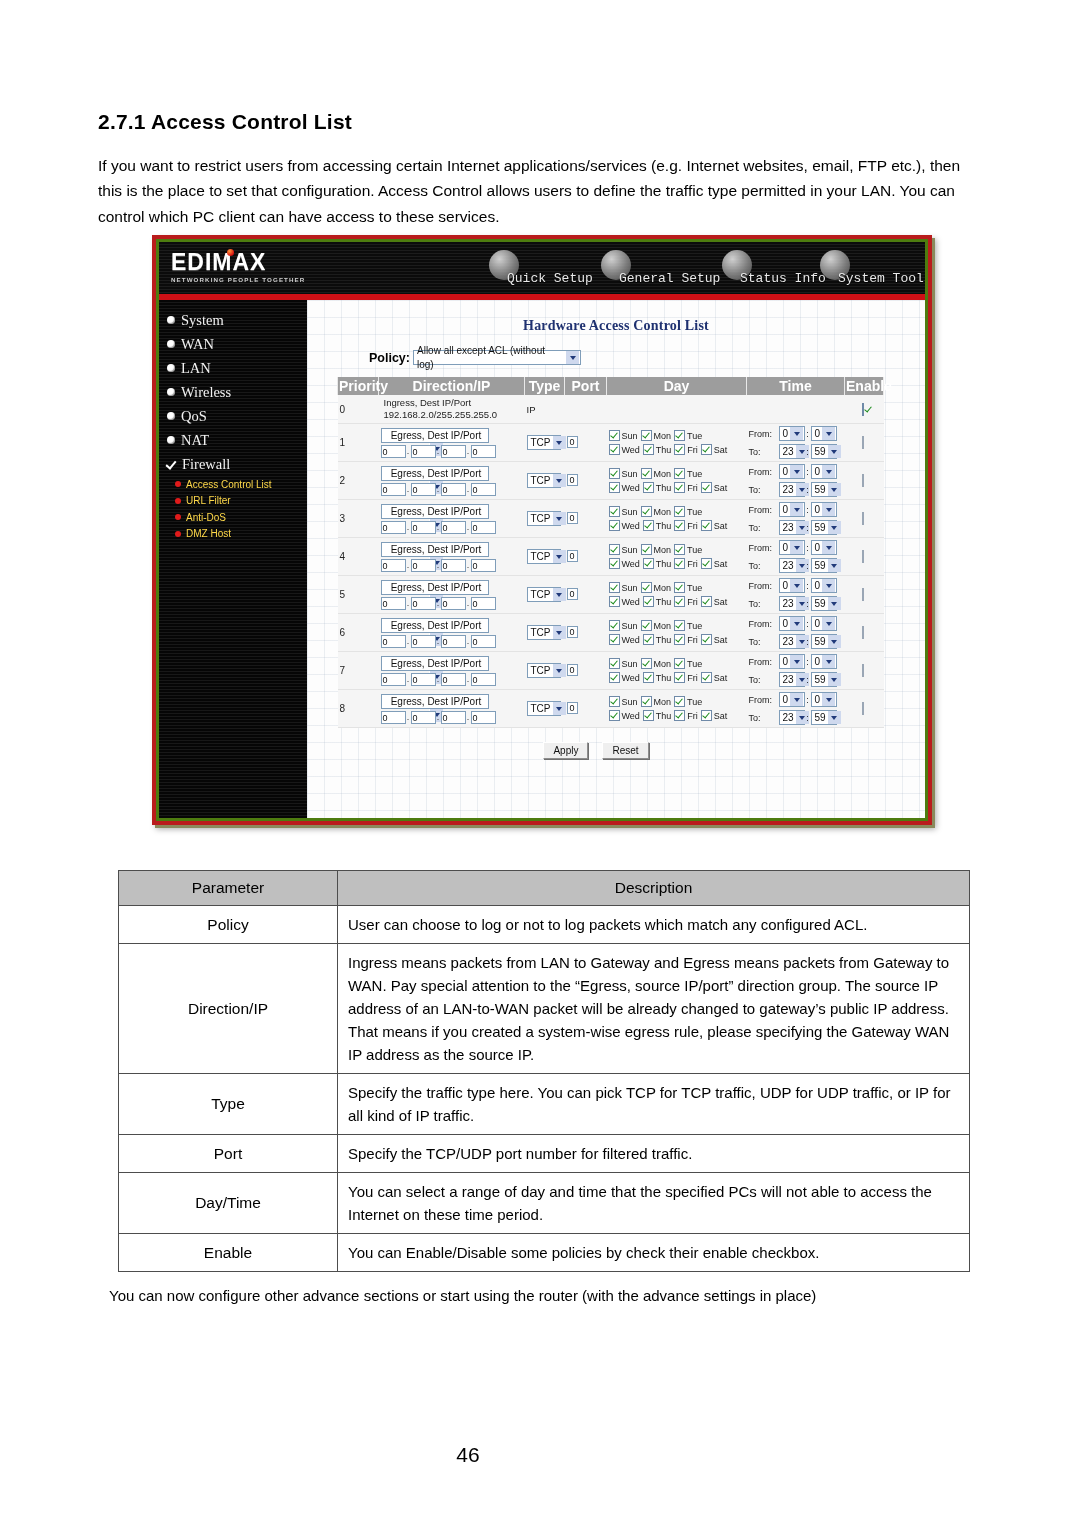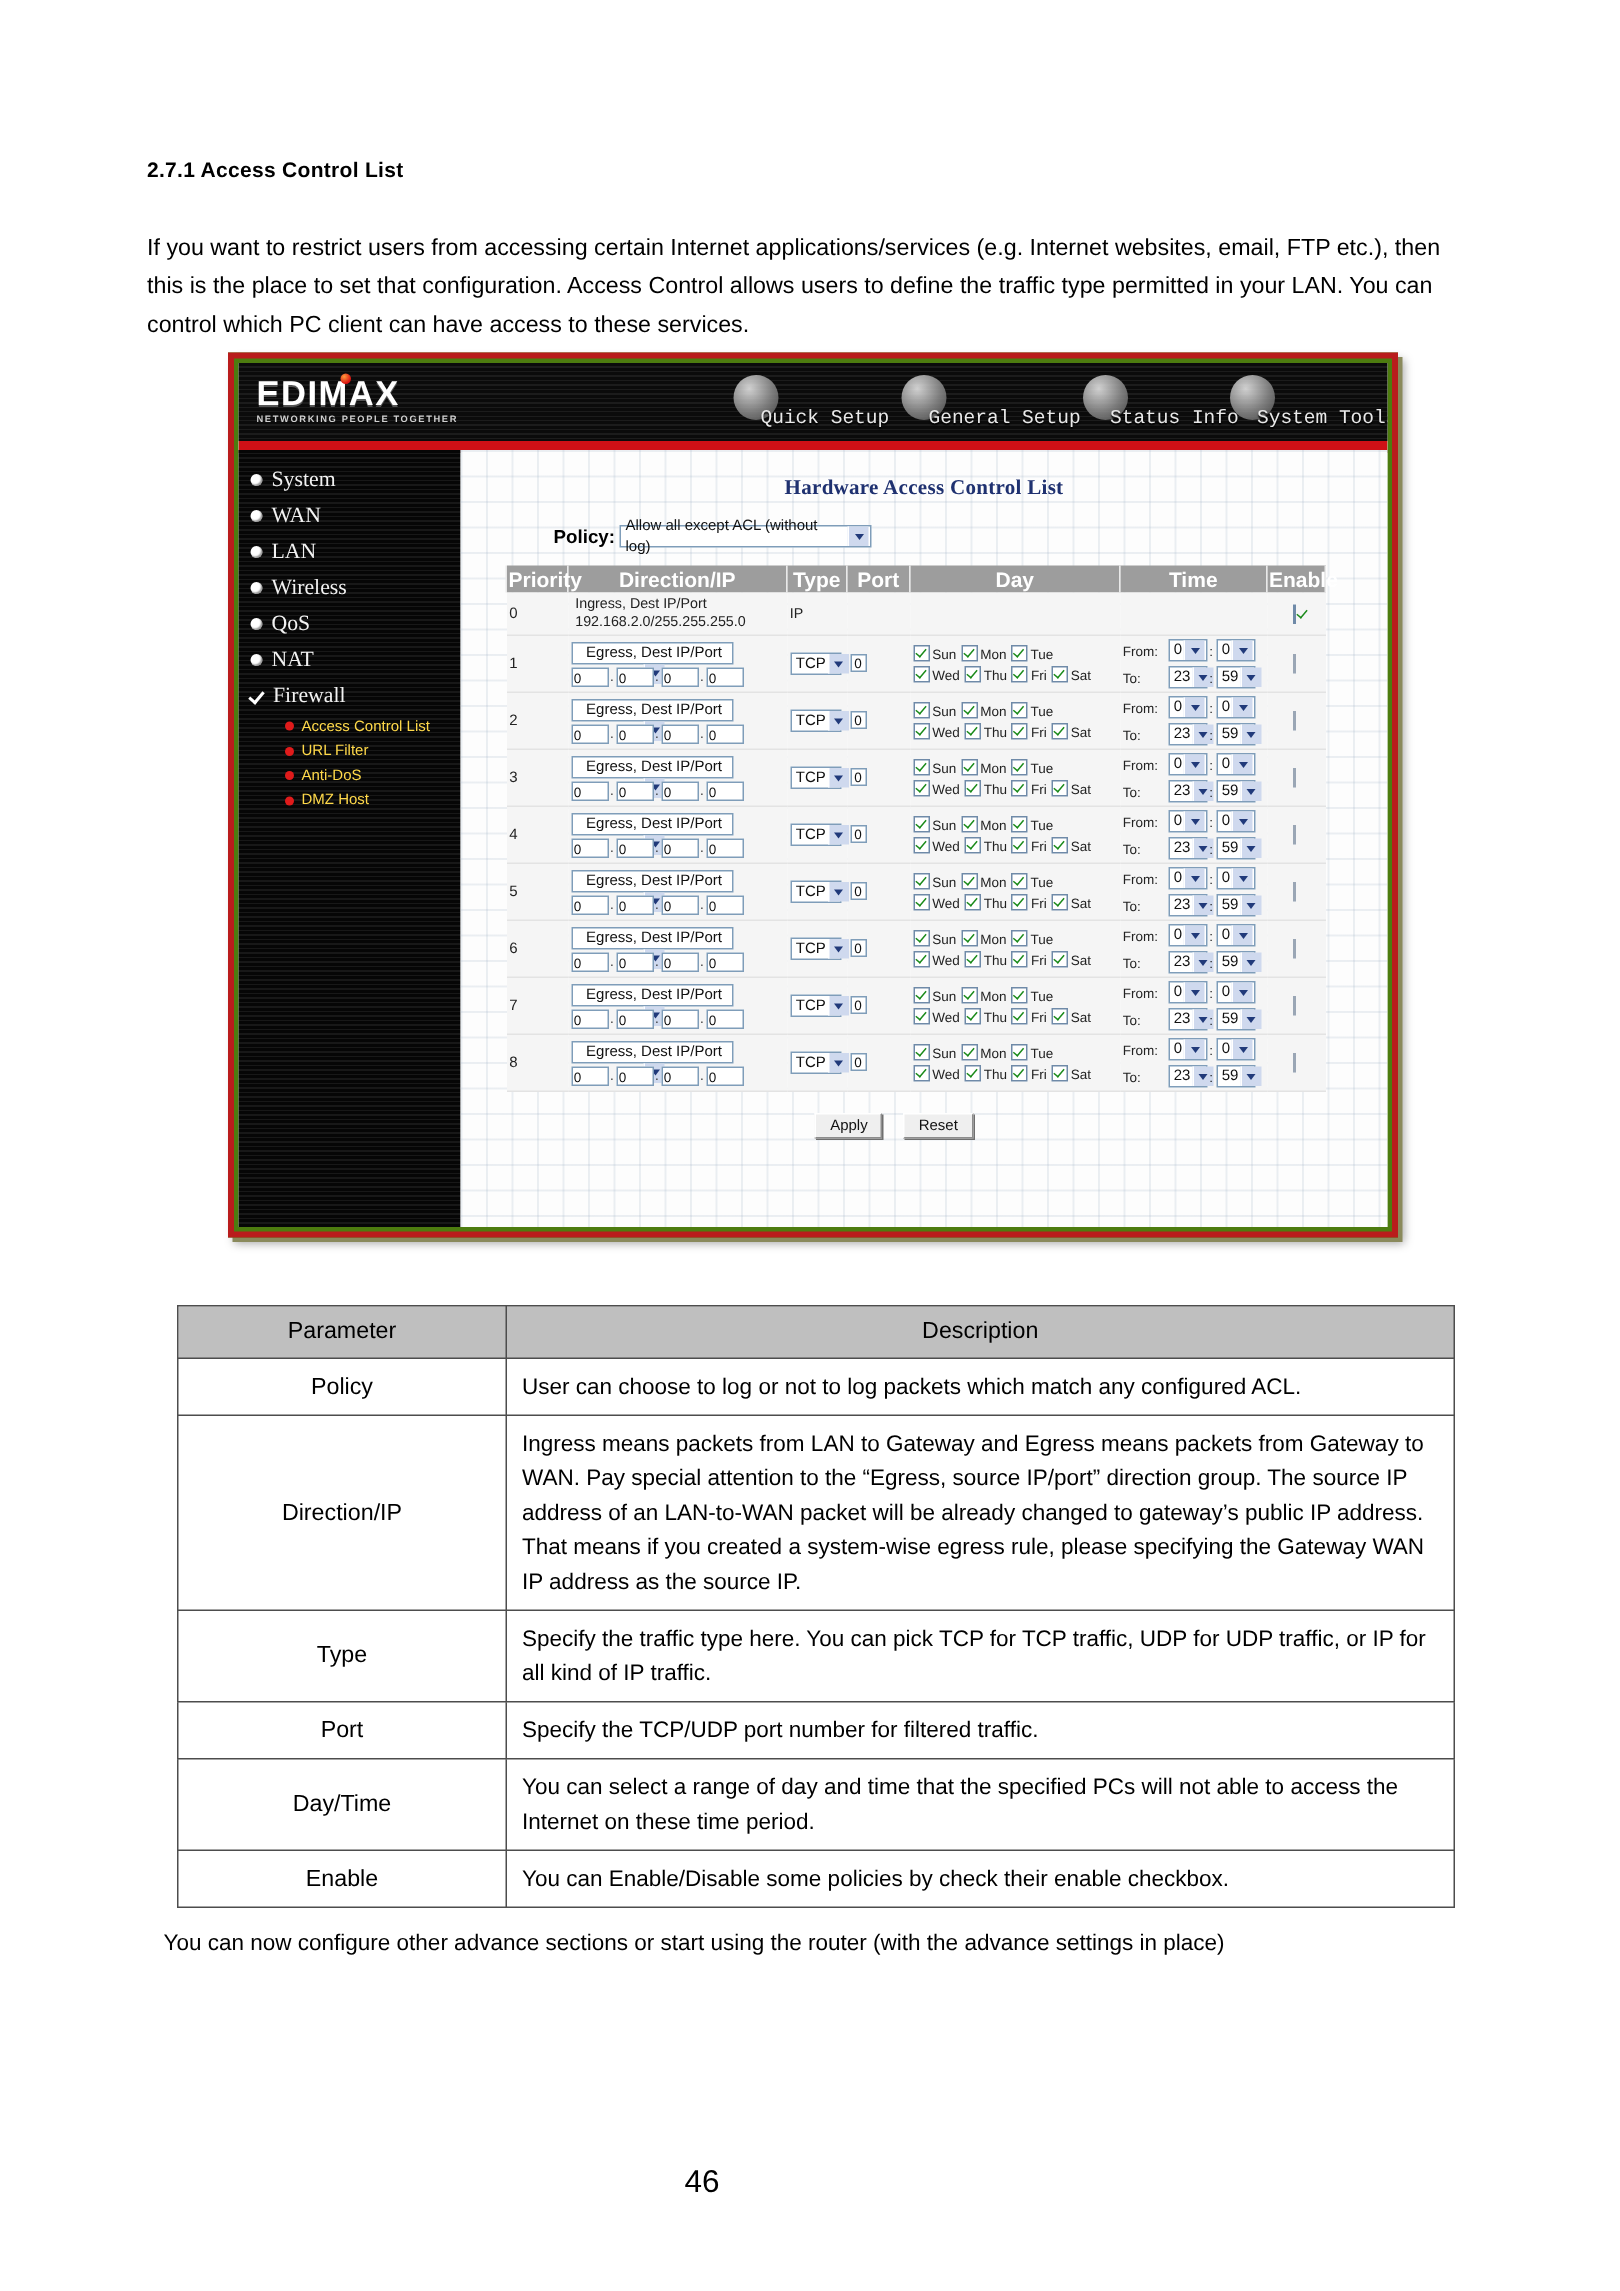--- a/index.html
+++ b/index.html
@@ -6,21 +6,21 @@
   body{
     width:1080px;height:1527px;background:#ffffff;
     font-family:"Liberation Sans", sans-serif;color:#000;
     position:relative;overflow:hidden;
   }
   .page{position:relative;width:1080px;height:1527px;}
 
   
   .doc-heading{
     position:absolute;left:98px;top:96px;
-    font-size:14px;font-weight:bold;letter-spacing:.2px;
+    font-size:21px;font-weight:bold;letter-spacing:.2px;
   }
   .doc-intro{
     position:absolute;left:98px;top:137px;width:870px;
     font-size:15.5px;line-height:25.5px;text-align:left;
   }
   .doc-footnote{
     position:absolute;left:98px;top:1268px;width:890px;
     font-size:15px;line-height:25px;margin-left:11px;
   }
   .page-number{
@@ -87,21 +87,21 @@
   .side-check{
     width:11px;height:8px;margin-right:4px;flex:0 0 auto;position:relative;
   }
   .side-check:after{
     content:"";position:absolute;left:1px;top:-1px;width:4px;height:8px;
     border-right:2px solid #fff;border-bottom:2px solid #fff;transform:rotate(40deg);
   }
   .side-label{
     color:#f2f2f2;font-family:"Liberation Serif",serif;font-size:14.5px;
   }
-  .side-sub{position:relative;height:16.5px;display:flex;align-items:center;padding-left:31px;}
+  .side-sub{position:relative;height:16.5px;display:flex;align-items:center;padding-left:16px;}
   .sub-bullet{
     width:6px;height:6px;border-radius:50%;background:#e01b1b;margin-right:5px;flex:0 0 auto;
   }
   .sub-label{color:#ffd94a;font-size:10px;}
 
   
   .rt-content{
     position:absolute;left:148px;top:58px;right:0;bottom:0;
     background-color:#fdfdfd;
     background-image:

